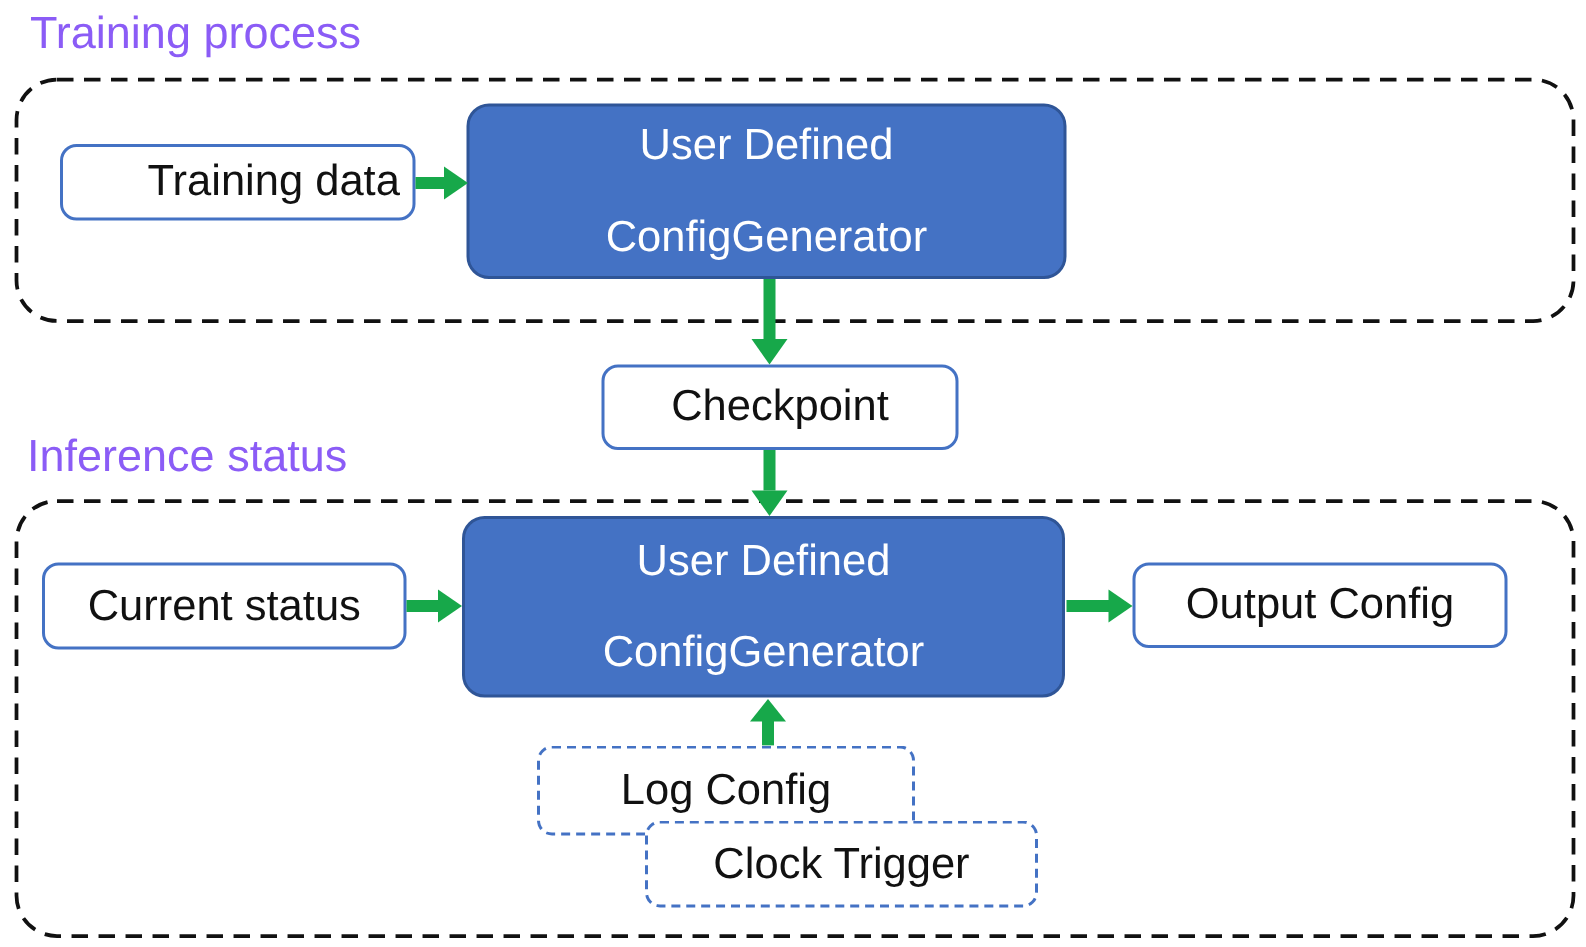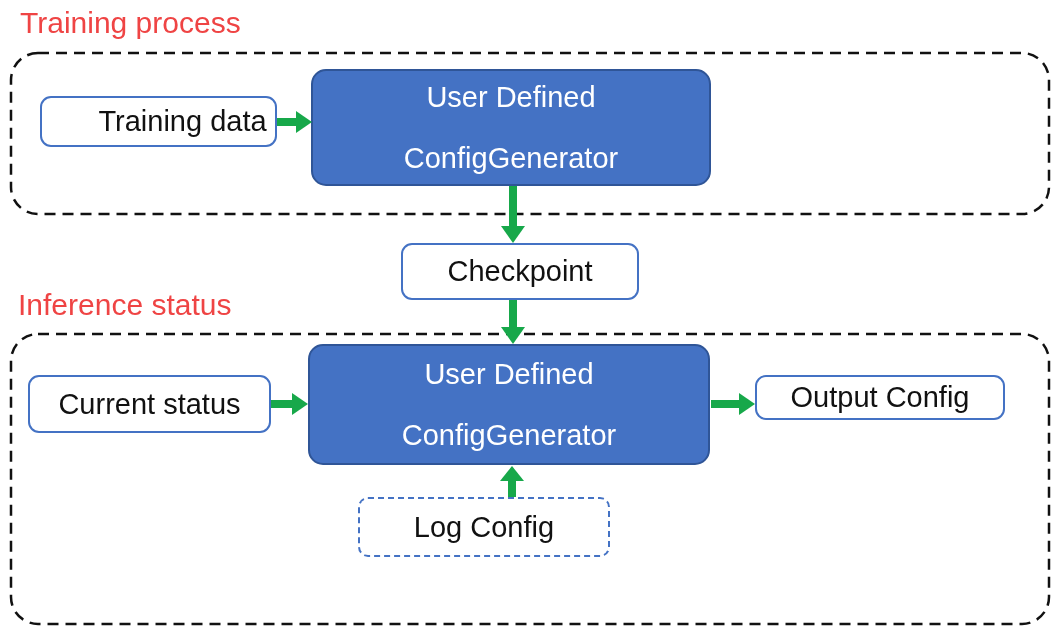--- a/index.html
+++ b/index.html
@@ -9,21 +9,21 @@
     height: 631px;
     background: #ffffff;
     font-family: "Liberation Sans", sans-serif;
     overflow: hidden;
   }
   .bg-layer { position: absolute; left: 0; top: 0; z-index: 0; }
   .section-label {
     position: absolute;
     z-index: 2;
     font-size: 30px;
-    color: #ef4444;
+    color: #8b5cf6;
     white-space: nowrap;
   }
   .node {
     position: absolute;
     z-index: 2;
     display: flex;
     align-items: center;
     justify-content: center;
     background: #ffffff;
     border: 2px solid #4472C4;
@@ -79,28 +79,31 @@
 
   <div class="node" style="left:28px; top:375px; width:243px; height:58px;">
     <span>Current status</span>
   </div>
 
   <div class="node blue" style="left:308px; top:344px; width:402px; height:121px;">
     <span>User Defined</span>
     <span>ConfigGenerator</span>
   </div>
 
-  <div class="node" style="left:755px; top:375px; width:250px; height:45px;">
+  <div class="node" style="left:755px; top:375px; width:250px; height:57px;">
     <span>Output Config</span>
   </div>
 
   <div class="node trigger" style="left:358px; top:497px; width:252px; height:60px; z-index:4;">
     <span>Log Config</span>
   </div>
 
+  <div class="node trigger" style="left:430px; top:547px; width:262px; height:58px; z-index:5;">
+    <span>Clock Trigger</span>
+  </div>
 
   <div class="arrow" style="left:277px; top:111px; width:35px; height:22px;">
     <div class="stem" style="left:0; top:7px; width:19px; height:8px;"></div>
     <div class="head right" style="left:19px; top:0;"></div>
   </div>
 
   <div class="arrow" style="left:501px; top:186px; width:24px; height:57px;">
     <div class="stem" style="left:8px; top:0; width:8px; height:40px;"></div>
     <div class="head down" style="left:0; top:40px;"></div>
   </div>

